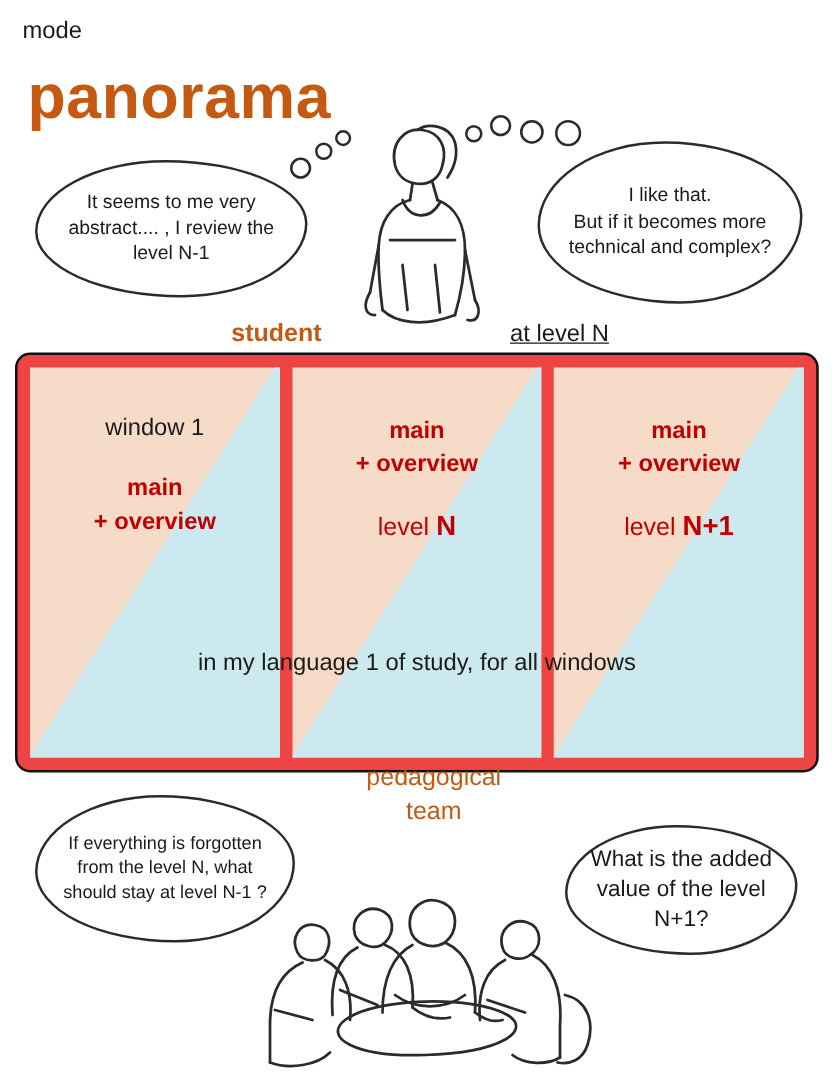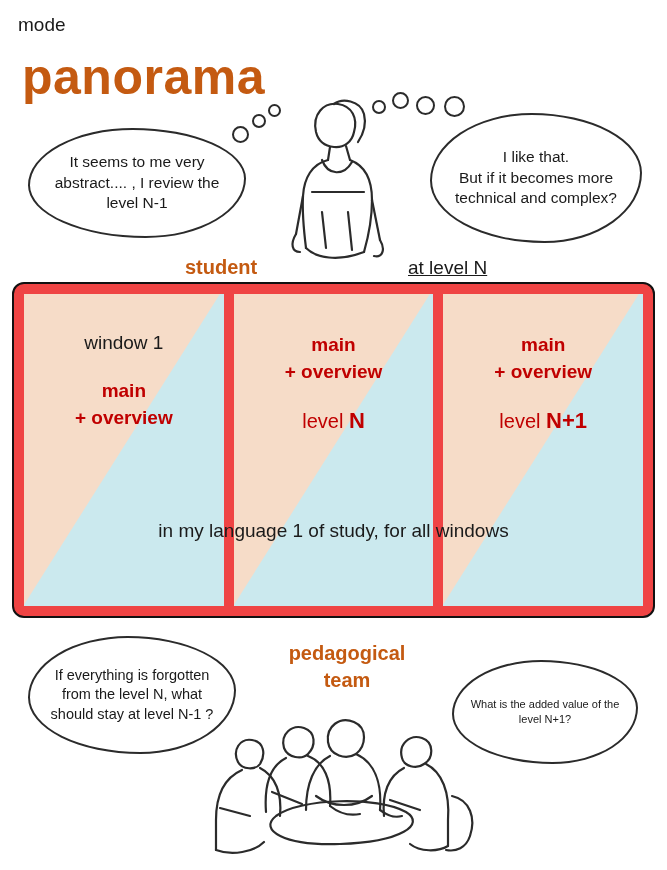--- a/index.html
+++ b/index.html
@@ -79,21 +79,21 @@
     width: 208px;
     height: 118px;
     font-size: 14.5px;
     padding: 6px 14px;
   }
   #bubble-bottom-right {
     left: 452px;
     top: 660px;
     width: 186px;
     height: 104px;
-    font-size: 11px;
+    font-size: 18px;
     padding: 6px 12px;
   }
 
   
   .dot {
     position: absolute;
     border: 2.2px solid #2b2b2b;
     border-radius: 50%;
     background: #ffffff;
   }
@@ -128,25 +128,25 @@
     position: absolute;
     left: 408px;
     top: 257px;
     font-size: 19px;
     color: #1a1a1a;
     text-decoration: underline;
   }
   .team-label {
     position: absolute;
     left: 272px;
-    top: 640px;
+    top: 609px;
     width: 150px;
     text-align: center;
     font-size: 20px;
-    font-weight: bold;
+    font-weight: normal;
     color: #c45a11;
     line-height: 1.35;
   }
 
   
   .panel {
     position: absolute;
     left: 12px;
     top: 282px;
     width: 643px;

